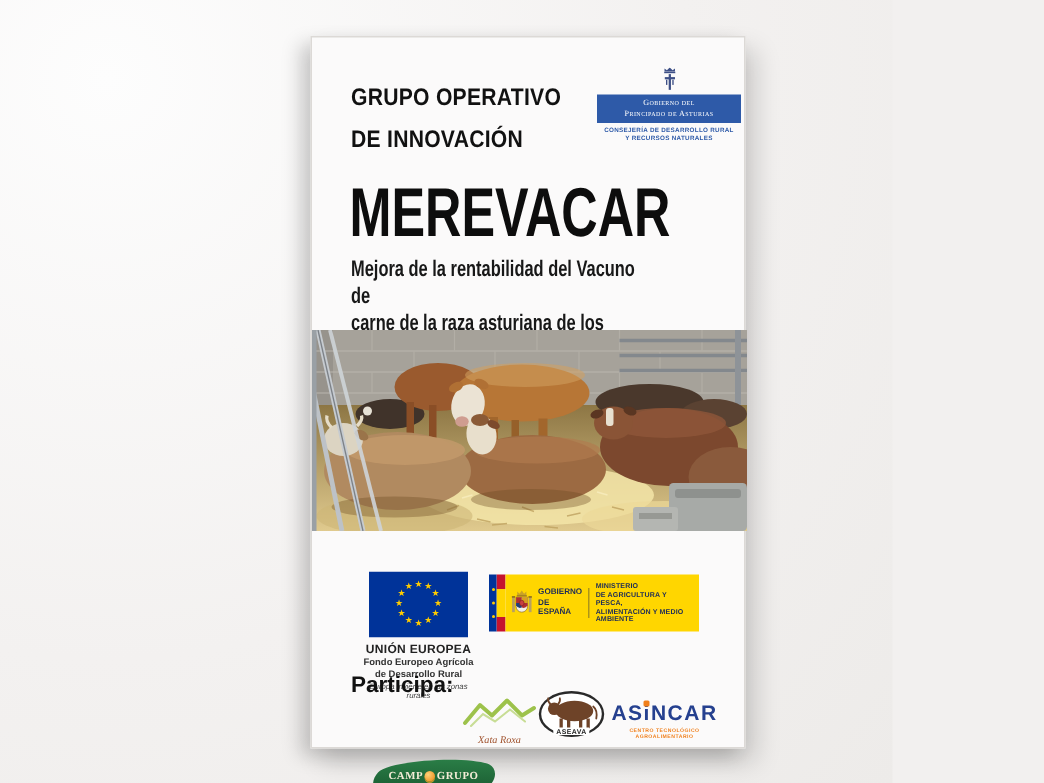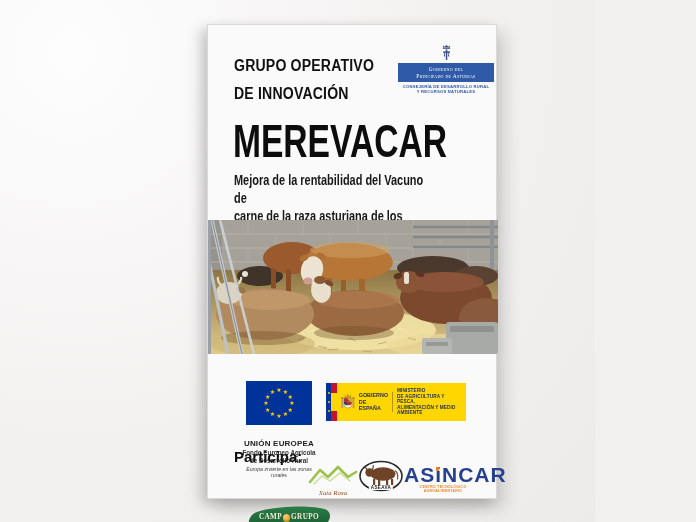--- a/index.html
+++ b/index.html
@@ -31,21 +31,21 @@
   .ast .dept{color:var(--asturias_blue);font-size:4.2px;line-height:5.2px;
     margin-top:2px;white-space:pre-line;font-weight:bold;letter-spacing:.2px;}
   .title{position:absolute;left:25px;top:92px;font-size:46px;line-height:48px;
     font-weight:bold;color:#0d0d0d;letter-spacing:0;}
   .subtitle{position:absolute;left:26px;top:146px;font-size:15px;line-height:18px;
     font-weight:bold;color:#181818;}
   .photo{position:absolute;left:0;top:195px;width:290px;height:134px;display:block;}
   
   .eu{position:absolute;left:33px;top:356px;width:76px;text-align:center;color:#222;}
   .eu .flag{width:66px;height:44px;display:block;margin:0 auto;}
-  .eu .name{font-size:8px;font-weight:bold;margin-top:14px;letter-spacing:.2px;}
+  .eu .name{font-size:8px;font-weight:bold;margin-top:3px;letter-spacing:.2px;}
   .eu .fund{font-size:6.3px;line-height:7.6px;margin-top:1px;white-space:pre-line;font-weight:bold;color:#333;}
   .eu .tag{font-size:5.2px;font-style:italic;margin-top:2px;color:#444;}
   
   .min{position:absolute;left:118px;top:358px;width:140px;height:38px;display:flex;}
   .min .band{width:11px;height:38px;display:flex;}
   .min .band .bcol1{width:5px;background:var(--eu_blue);position:relative;}
   .min .band .bcol1 i{position:absolute;width:2px;height:2px;border-radius:50%;
     background:#ffcc00;left:1.5px;}
   .min .band .bcol2{width:6px;background:linear-gradient(to bottom,
     var(--flag_red) 0 26%, #ffd600 26% 74%, var(--flag_red) 74% 100%);}
@@ -66,21 +66,21 @@
   .campo .sun{width:7px;height:7px;border-radius:50%;
     background:radial-gradient(circle at 35% 35%, #ffd27a, var(--campoastur_orange) 70%);
     box-shadow:0 1px 0 rgba(210,160,40,.9);}
   .xata{position:absolute;left:99px;top:439px;width:52px;text-align:center;}
   .xata .lbl{font-size:6.8px;color:var(--xata_red);font-style:italic;
     font-family:"Liberation Serif", serif;margin-top:-1px;}
   .aseava{position:absolute;left:150px;top:435px;width:46px;height:40px;text-align:center;}
   .aseava .lbl{position:absolute;left:50%;transform:translateX(-50%);top:25px;
     background:#fff;font-size:4.6px;font-weight:bold;color:#222;padding:0 2px;letter-spacing:.3px;}
   .asincar{position:absolute;left:196px;top:441px;width:78px;text-align:center;}
-  .asincar .word{font-size:21px;font-weight:bold;color:var(--asincar_blue);
+  .asincar .word{font-size:14px;font-weight:bold;color:var(--asincar_blue);
     letter-spacing:1px;line-height:18px;white-space:nowrap;}
   .asincar .word .idot{position:relative;display:inline-block;}
   .asincar .word .idot::after{content:"";position:absolute;left:0.4px;top:1.2px;
     width:3.4px;height:3.4px;background:var(--asincar_orange);border-radius:1px;}
   .asincar .tag{font-size:3.4px;color:var(--asincar_orange);letter-spacing:.35px;
     margin-top:1px;font-weight:bold;}
 </style>
 </head>
 <body>
 

